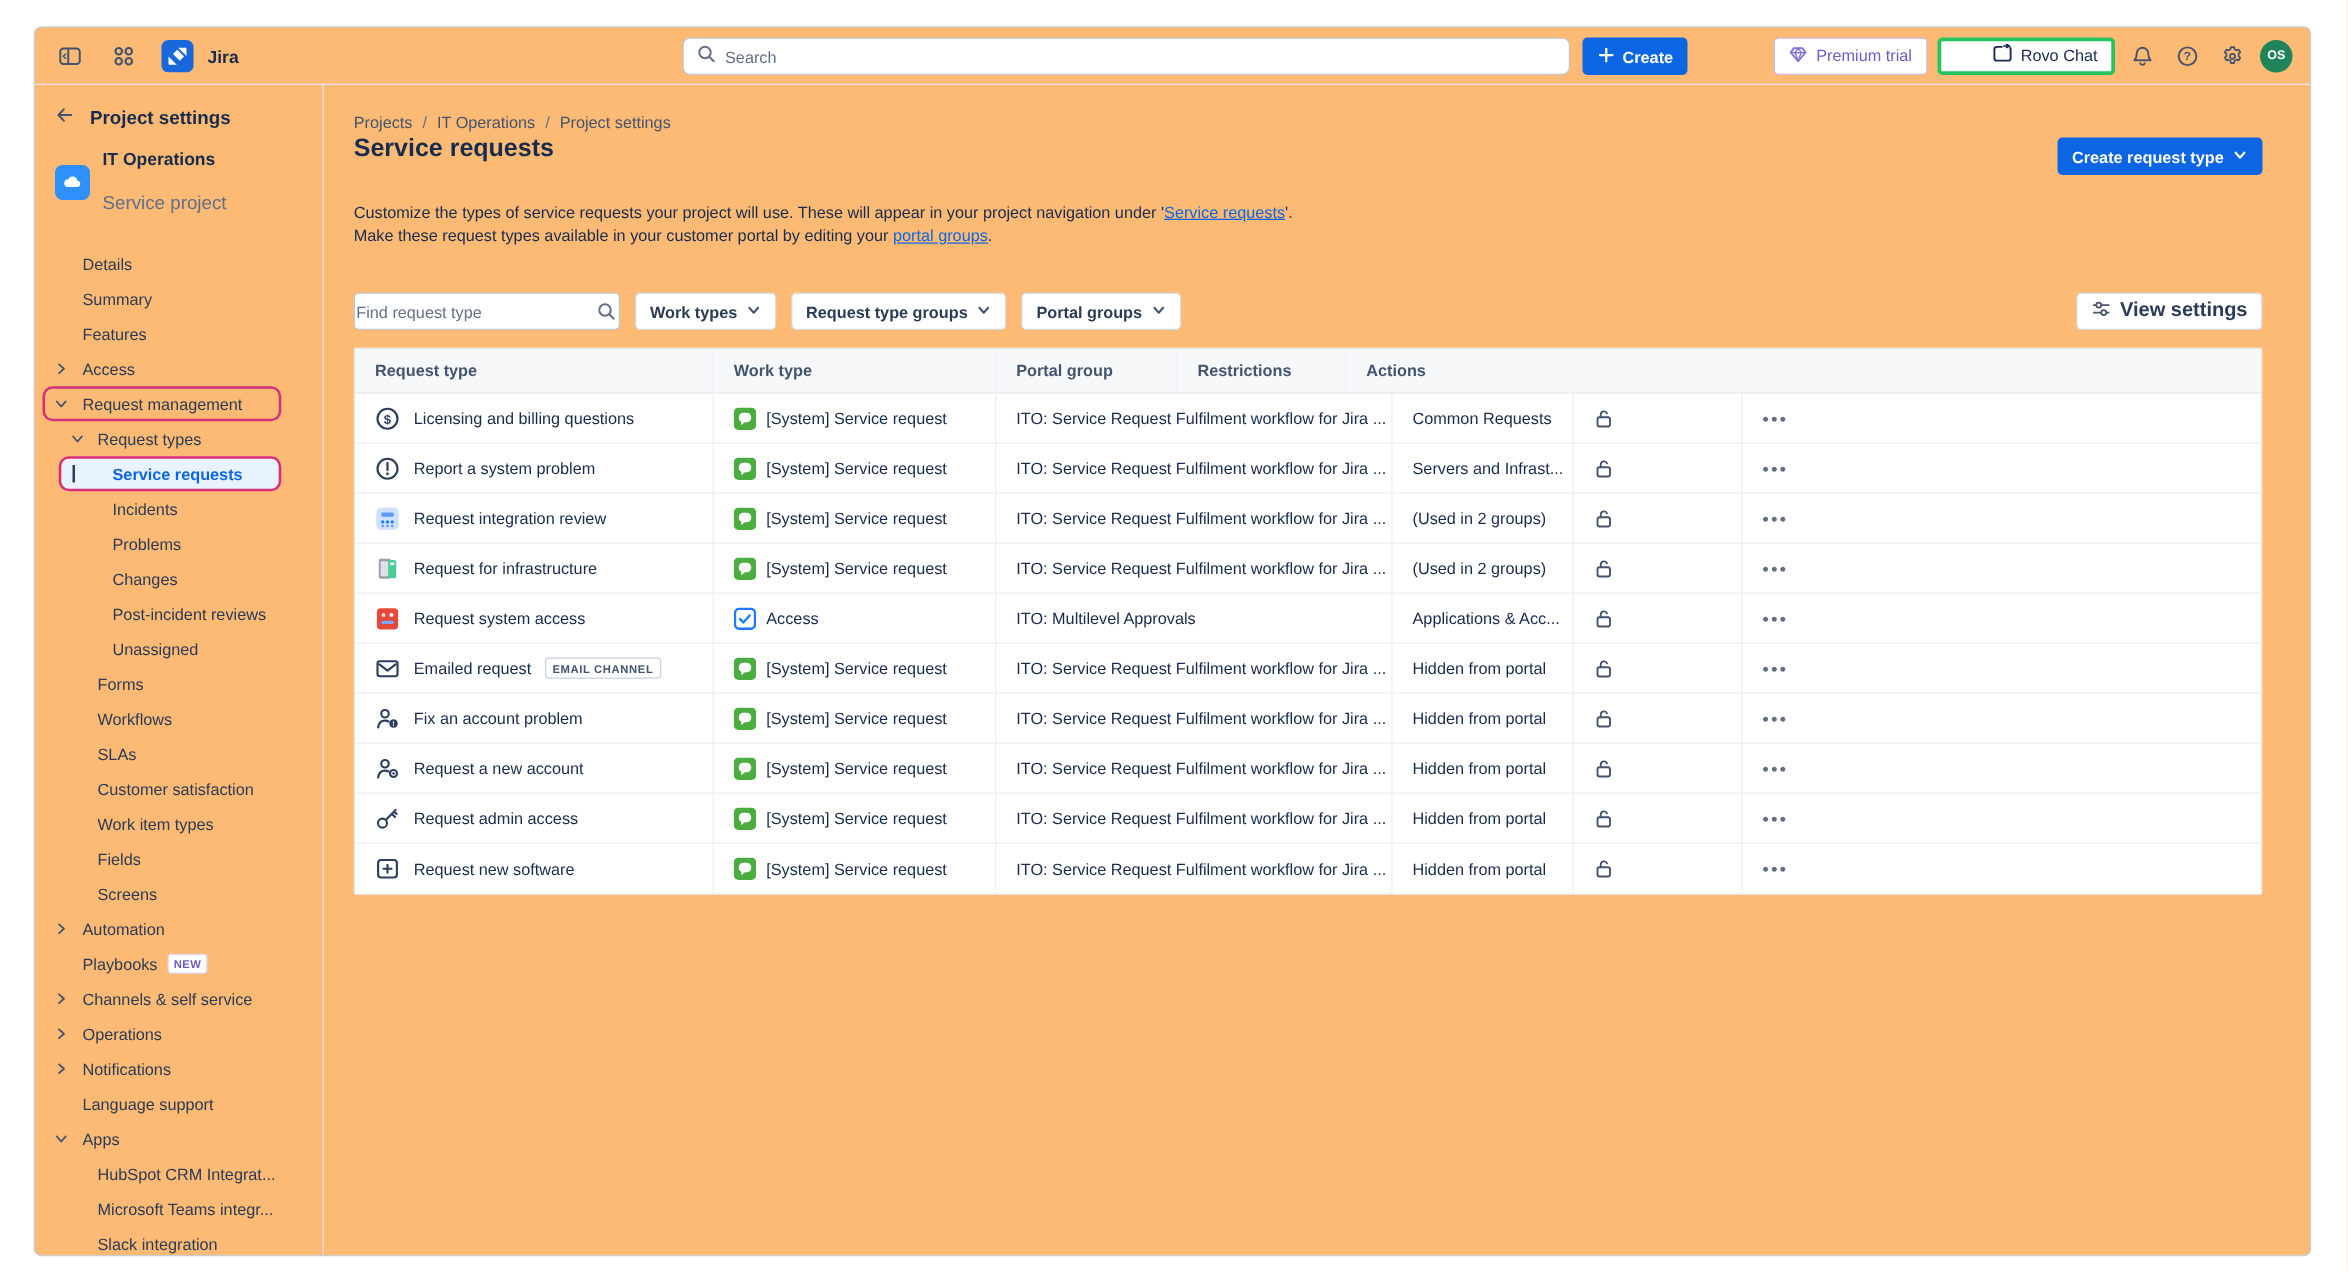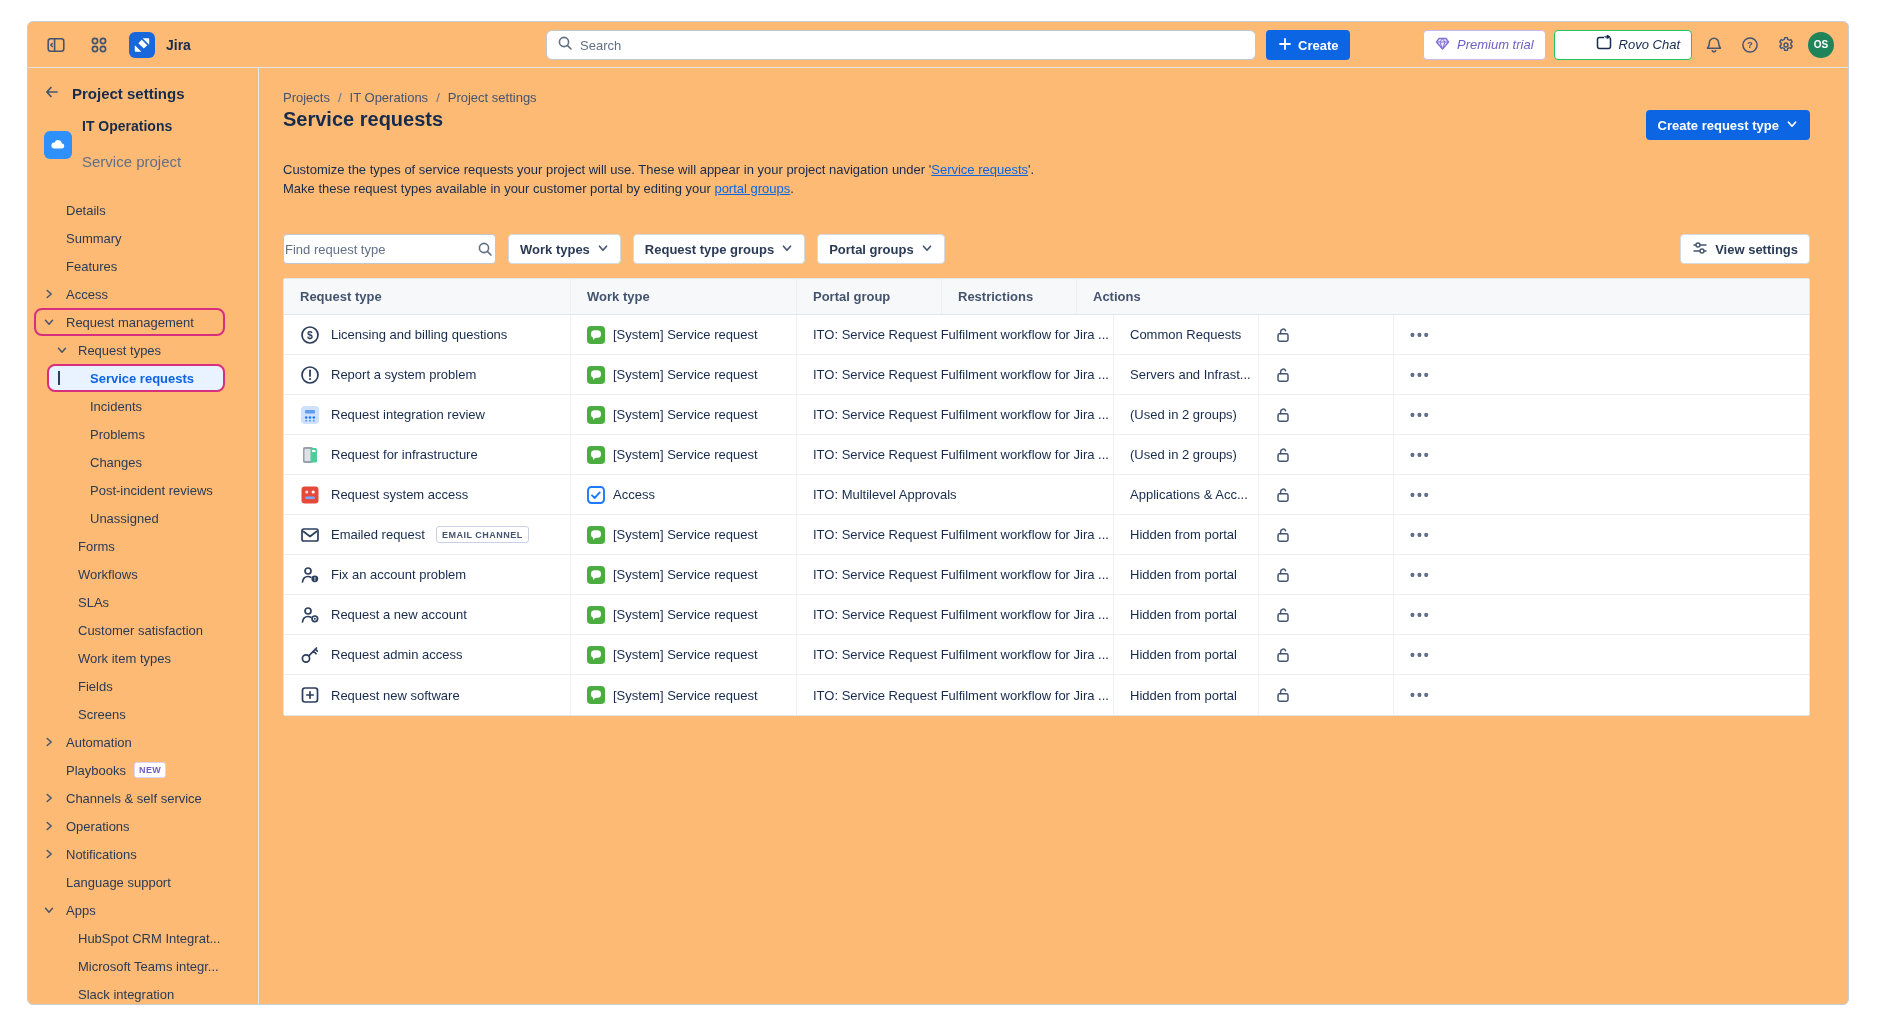--- a/index.html
+++ b/index.html
@@ -13,23 +13,23 @@
   .icon-btn { display:flex; align-items:center; justify-content:center; width:28px; height:28px; border-radius:4px; color:#44546f; cursor:pointer; }
   .jira-wordmark { font-size:14px; font-weight:700; color:#172b4d; margin-left:-5px; }
   .tb-search { position:absolute; left:518px; top:8px; width:710px; height:30px; border:1px solid #c1c7d0; border-radius:6px;
                display:flex; align-items:center; padding:0 10px; gap:7px; color:#626f86; background:#fff; }
   .tb-search input { border:none; outline:none; font-size:13px; width:100%; color:#172b4d; font-family:inherit; background:transparent; }
   .tb-search input::placeholder { color:#626f86; }
   .create-btn { position:absolute; left:1238px; top:8px; height:30px; padding:0 12px; background:#0c66e4; color:#fff;
                 border:none; border-radius:4px; font-size:13px; font-weight:600; display:flex; align-items:center; gap:6px; cursor:pointer; font-family:inherit; }
   .tb-right { margin-left:auto; display:flex; align-items:center; gap:8px; }
   .pill-btn { height:30px; display:flex; align-items:center; gap:7px; padding:0 11px; border-radius:4px; font-size:13px; font-weight:500;
-              background:#fff; cursor:pointer; font-family:inherit;font-style:italic; }
+              background:#fff; cursor:pointer; font-family:inherit; }
   .premium { border:1px solid #cdb8f0; color:#6e5dc6; }
-  .rovo { border:1px solid #22c55e; color:#172b4d;padding-left:41px; }
+  .rovo { border:3px solid #22c55e; color:#172b4d;padding-left:41px; }
   .avatar { width:26px; height:26px; border-radius:50%; background:#1f845a; color:#fff; font-size:10px; font-weight:700;
             display:flex; align-items:center; justify-content:center; cursor:pointer; }
 
   
   .app-body { display:flex; height:calc(100% - 46px); }
   .sidebar { width:231px; border-right:1px solid #e3e6ea; flex:none; overflow:hidden; }
   .main { flex:1; position:relative; }
 
   
   .sb-back { display:flex; align-items:center; gap:12px; margin:16px 16px 0 16px; font-size:15px; font-weight:700; color:#172b4d; cursor:pointer; }
@@ -63,21 +63,21 @@
   .desc a { color:#0c66e4; text-decoration:underline; cursor:pointer; }
 
   .filters { position:absolute; left:24px; right:38px; top:166px; display:flex; align-items:center; gap:12px; }
   .find-input { width:213px; height:30px; border:1px solid #c1c7d0; border-radius:4px; display:flex; align-items:center; padding:0 1px; background:#fff; }
   .find-input input { border:none; outline:none; width:100%; font-size:13px; color:#172b4d; font-family:inherit; }
   .find-input input::placeholder { color:#626f86; }
   .find-input .icon-btn { width:18px; height:18px; flex:none; }
   .drop-btn { height:30px; padding:0 11px; border:1px solid #d5d9e0; background:#fff; border-radius:4px; font-size:13px; font-weight:600;
               color:#2b3a55; display:flex; align-items:center; gap:7px; cursor:pointer; font-family:inherit; }
   .view-settings { margin-left:auto; height:30px; padding:0 11px; border:1px solid #d5d9e0; background:#fff; border-radius:4px;
-                   font-size:13px; font-weight:600; color:#2b3a55; display:flex; align-items:center; gap:7px; cursor:pointer; font-family:inherit; }
+                   font-size:16px; font-weight:600; color:#2b3a55; display:flex; align-items:center; gap:7px; cursor:pointer; font-family:inherit; }
 
   
   .rt-table { position:absolute; left:24px; right:38px; top:210px; border:1px solid #e4e6ea; border-radius:2px; }
   .t-head { display:flex; height:36px; background:#f7f8f9; border-bottom:1px solid #e4e6ea; }
   .t-head .cell { font-size:13px; font-weight:700; color:#44546f; }
   .t-row { display:flex; height:40px; border-bottom:1px solid #eceef1; background:#fff; }
   .t-row:last-child { border-bottom:none; }
   .cell { display:flex; align-items:center; padding:0 16px; border-right:1px solid #eef0f3; overflow:hidden; white-space:nowrap; font-size:13px; color:#172b4d; }
   .cell:last-child { border-right:none; }
   .rt-name { display:flex; align-items:center; gap:11px; }

